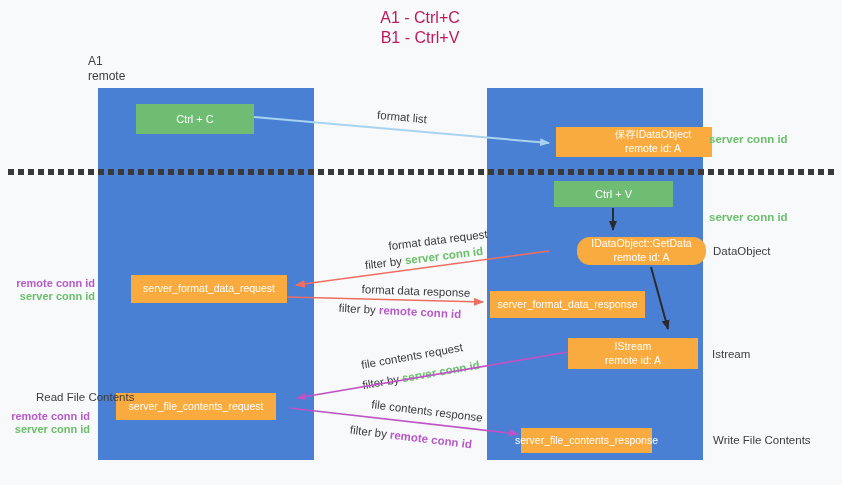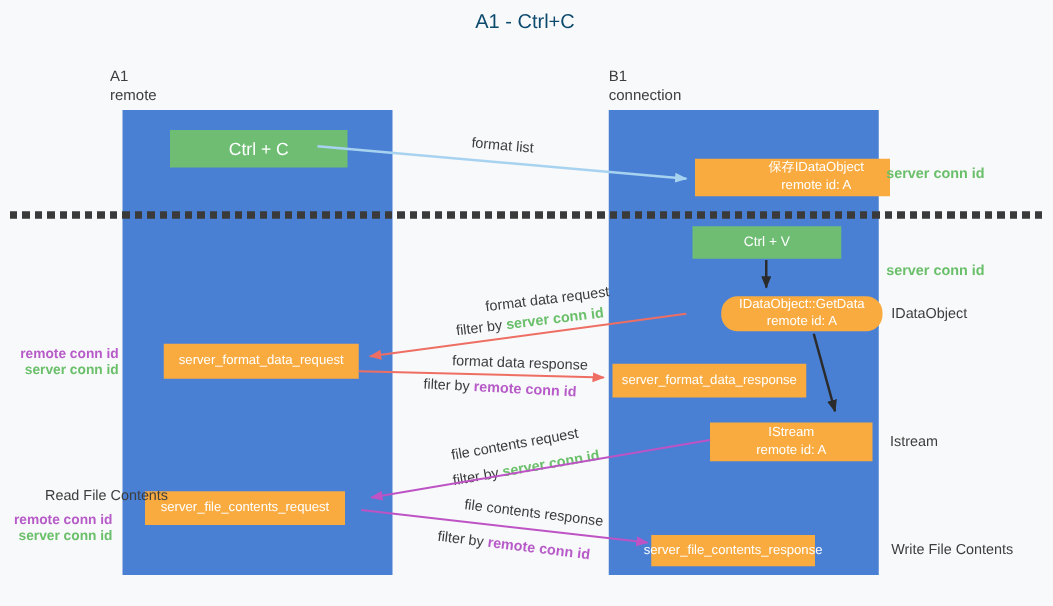--- a/index.html
+++ b/index.html
@@ -1,21 +1,21 @@
 <!DOCTYPE html>
 <html><head>
 <meta charset="utf-8">
 <style>
   html,body { margin:0; padding:0; background:#f8f9fa; }
   #canvas {
     position:relative; width:842px; height:485px; overflow:hidden;
     background:#f8f9fa; font-family:"Liberation Sans", sans-serif;
   }
   .title-block { position:absolute; left:300px; top:8px; width:240px; text-align:center;
-    font-size:16px; color:#0c4a6e; line-height:20px; }
+    font-size:16px; color:#be185d; line-height:20px; }
   .lane { position:absolute; top:88px; width:216px; height:372px; background:#4a80d4; }
   .lane-header { position:absolute; top:54px; width:216px; text-align:left;
     font-size:12px; color:#3d3d3d; line-height:15px; }
   .dotted { position:absolute; left:8px; top:169px; width:828px; height:6px;
     background:repeating-linear-gradient(90deg,#3a3a3a 0 6px,transparent 6px 10px); }
   .box { position:absolute; display:flex; flex-direction:column; align-items:center;
     justify-content:center; color:#ffffff; font-size:10.5px; line-height:1.3;
     text-align:center; white-space:nowrap; }
   .green-box  { background:#6ebd73; }
   .orange-box { background:#f9ab40; }
@@ -29,37 +29,34 @@
     font-weight:bold; line-height:13px; white-space:nowrap; }
   svg.arrows { position:absolute; left:0; top:0; pointer-events:none; }
 </style>
 </head>
 <body>
 
 <div id="canvas">
 
   <div class="title-block">
     <div>A1 - Ctrl+C</div>
+    <div>B1 - Ctrl+V</div>
   </div>
 
   <div class="lane-header" style="left:88px;">
     <div>A1</div>
     <div>remote</div>
-  </div>
-  <div class="lane-header" style="left:487px;">
-    <div>B1</div>
-    <div>connection</div>
   </div>
 
   <div class="lane" style="left:98px;"></div>
   <div class="lane" style="left:487px;"></div>
 
   <div class="dotted"></div>
 
-  <div class="box green-box" style="left:136px;top:104px;width:142px;height:30px;font-size:14px;">
+  <div class="box green-box" style="left:136px;top:104px;width:118px;height:30px;font-size:11px;">
     <div>Ctrl + C</div>
   </div>
   <div class="box orange-box" style="left:131px;top:275px;width:156px;height:28px;">
     <div>server_format_data_request</div>
   </div>
   <div class="box orange-box" style="left:116px;top:393px;width:160px;height:27px;">
     <div>server_file_contents_request</div>
   </div>
 
   <div class="box orange-box" style="left:556px;top:127px;width:118px;height:30px;padding-left:38px;">
@@ -79,21 +76,21 @@
   <div class="box orange-box" style="left:568px;top:338px;width:130px;height:31px;">
     <div>IStream</div>
     <div>remote id: A</div>
   </div>
   <div class="box orange-box" style="left:521px;top:428px;width:131px;height:25px;">
     <div>server_file_contents_response</div>
   </div>
 
   <div class="side-label side-green" style="left:709px;top:133px;">server conn id</div>
   <div class="side-label side-green" style="left:709px;top:211px;">server conn id</div>
-  <div class="side-label" style="left:713px;top:245px;">IDataObject</div>
+  <div class="side-label" style="left:713px;top:245px;">DataObject</div>
   <div class="side-label" style="left:712px;top:348px;">Istream</div>
   <div class="side-label" style="left:713px;top:434px;">Write File Contents</div>
 
   <div class="side-label" style="left:8px;top:391px;margin-left:28px;">Read File Contents</div>
   <div class="left-ids" style="top:277px;width:95px;">
     <div class="key-purple">remote conn id</div>
     <div class="key-green">server conn id</div>
   </div>
   <div class="left-ids" style="top:410px;width:90px;">
     <div class="key-purple">remote conn id</div>

